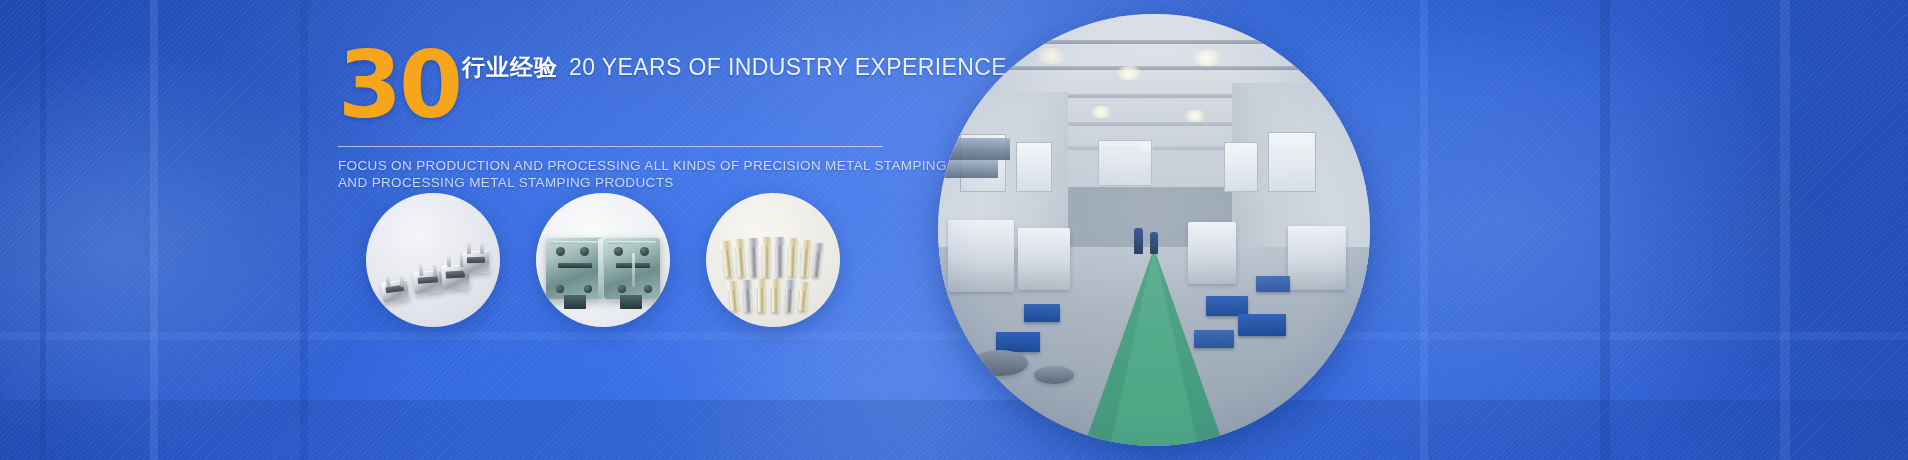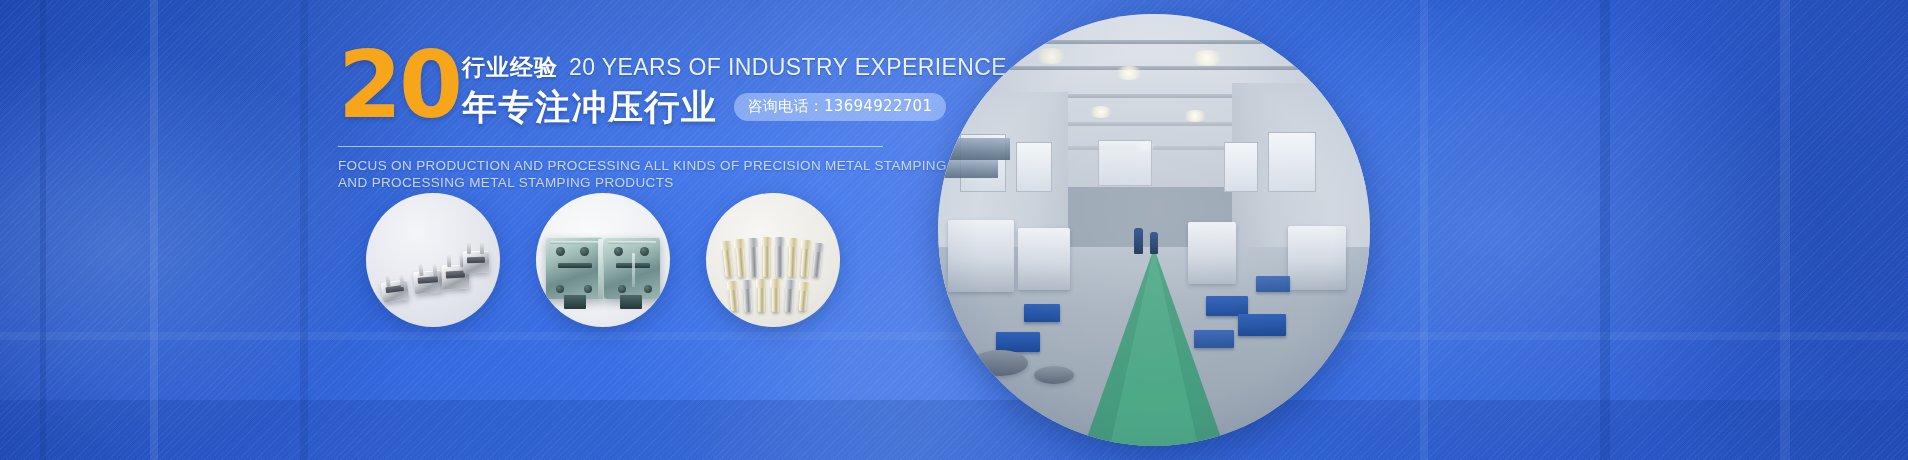--- a/index.html
+++ b/index.html
@@ -267,33 +267,29 @@
 <div id="banner">
 
   <div class="bg-ghost"></div>
   <div class="bg-stripes"></div>
   <div class="bg-sheen"></div>
 
   <div class="copy">
 
     <div class="headline-row">
 
-      <div class="num20">20</div>
+      <div class="num20">30</div>
 
       <div class="headline-col">
 
         <div class="line1">
           <span class="cn-small">行业经验</span>
           <span class="en-head">20 YEARS OF INDUSTRY EXPERIENCE</span>
         </div>
 
-        <div class="line2">
-          <span class="cn-big">年专注冲压行业</span>
-          <span class="phone-pill">咨询电话：13694922701</span>
-        </div>
 
       </div>
     </div>
 
     <div class="rule"></div>
 
     <div class="desc">
       <div>FOCUS ON PRODUCTION AND PROCESSING ALL KINDS OF PRECISION METAL STAMPING MOLDS</div>
       <div>AND PROCESSING METAL STAMPING PRODUCTS</div>
     </div>

